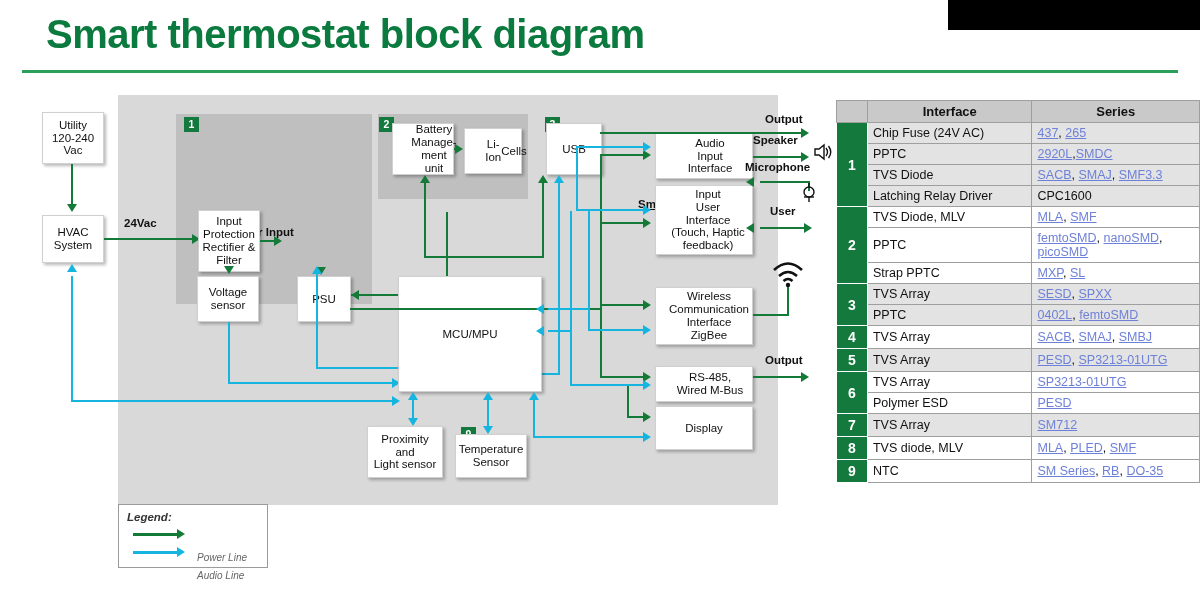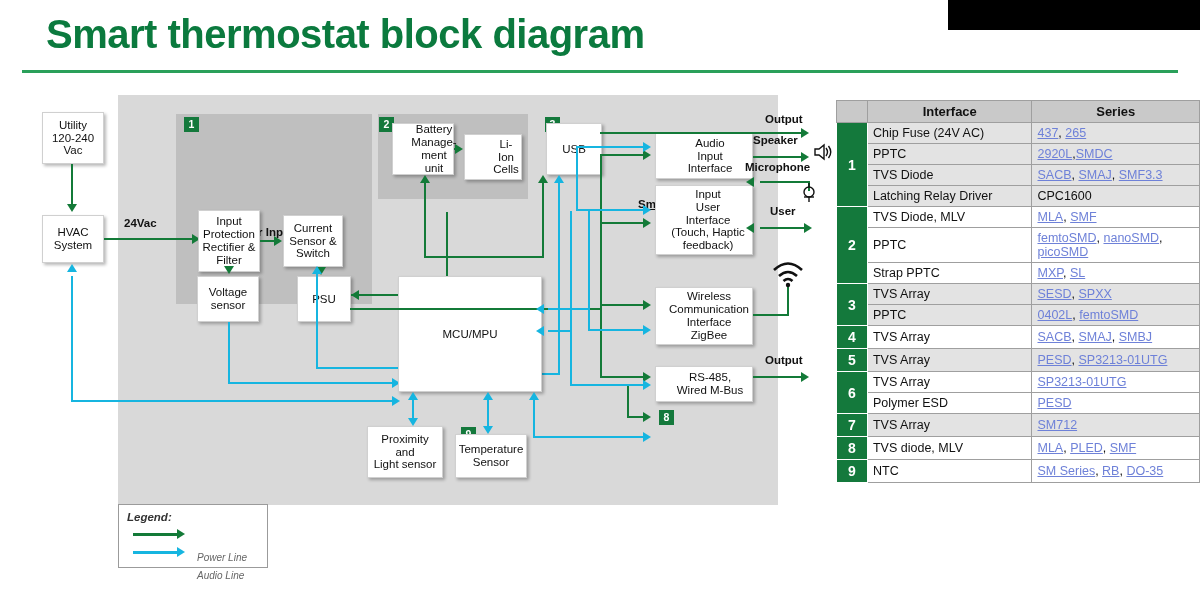--- a/index.html
+++ b/index.html
@@ -121,25 +121,20 @@
 
   <div class="numtag" style="left:184px;top:31px;">1</div>
 
   <div class="node" style="left:198px;top:124px;width:62px;height:62px;flex-direction:column;">
     <span>Input</span>
     <span>Protection</span>
     <span>Rectifier &amp;</span>
     <span>Filter</span>
   </div>
 
-  <div class="node" style="left:283px;top:129px;width:60px;height:52px;flex-direction:column;">
-    <span>Current</span>
-    <span>Sensor &amp;</span>
-    <span>Switch</span>
-  </div>
 
   <div class="node" style="left:197px;top:190px;width:62px;height:46px;flex-direction:column;">
     <span>Voltage</span>
     <span>sensor</span>
   </div>
 
   <div class="node" style="left:297px;top:190px;width:54px;height:46px;">
     <span>PSU</span>
   </div>
 
@@ -172,21 +167,21 @@
   <div class="ah sr" style="left:392px;top:310px;"></div>
 
   <div class="numtag" style="left:379px;top:31px;">2</div>
 
   <div class="node" style="left:392px;top:37px;width:62px;height:52px;flex-direction:column;padding-left:24px;">
     <span>Battery</span>
     <span>Manage-</span>
     <span>ment unit</span>
   </div>
 
-  <div class="node" style="left:464px;top:48px;width:58px;height:46px;flex-direction:column;padding-left:28px;">
+  <div class="node" style="left:464px;top:42px;width:58px;height:46px;flex-direction:row;padding-left:28px;">
     <span>Li-Ion</span>
     <span>Cells</span>
   </div>
 
   <div class="pl" style="left:454px;top:62px;width:4px;height:2px;"></div>
   <div class="av pd" style="left:455px;top:58px;border:none;width:0;height:0;border-top:5px solid transparent;border-bottom:5px solid transparent;border-left:8px solid #137a38;"></div>
 
   <div class="pl" style="left:424px;top:89px;width:2px;height:0px;"></div>
   <div class="av pu" style="left:420px;top:89px;"></div>
   <div class="pl" style="left:424px;top:97px;width:2px;height:75px;"></div>
@@ -233,20 +228,23 @@
     <span>ZigBee</span>
   </div>
 
   <div class="numtag" style="left:659px;top:284px;">7</div>
   <div class="node" style="left:655px;top:280px;width:98px;height:36px;flex-direction:column;padding-left:14px;">
     <span>RS-485,</span>
     <span>Wired M-Bus</span>
   </div>
 
   <div class="numtag" style="left:659px;top:324px;">8</div>
+  <div class="node" style="left:655px;top:320px;width:98px;height:44px;">
+    <span>Display</span>
+  </div>
 
   <div class="node" style="left:367px;top:340px;width:76px;height:52px;flex-direction:column;">
     <span>Proximity</span>
     <span>and</span>
     <span>Light sensor</span>
   </div>
 
   <div class="numtag" style="left:461px;top:341px;">9</div>
   <div class="node" style="left:455px;top:348px;width:72px;height:44px;flex-direction:column;">
     <span>Temperature</span>

